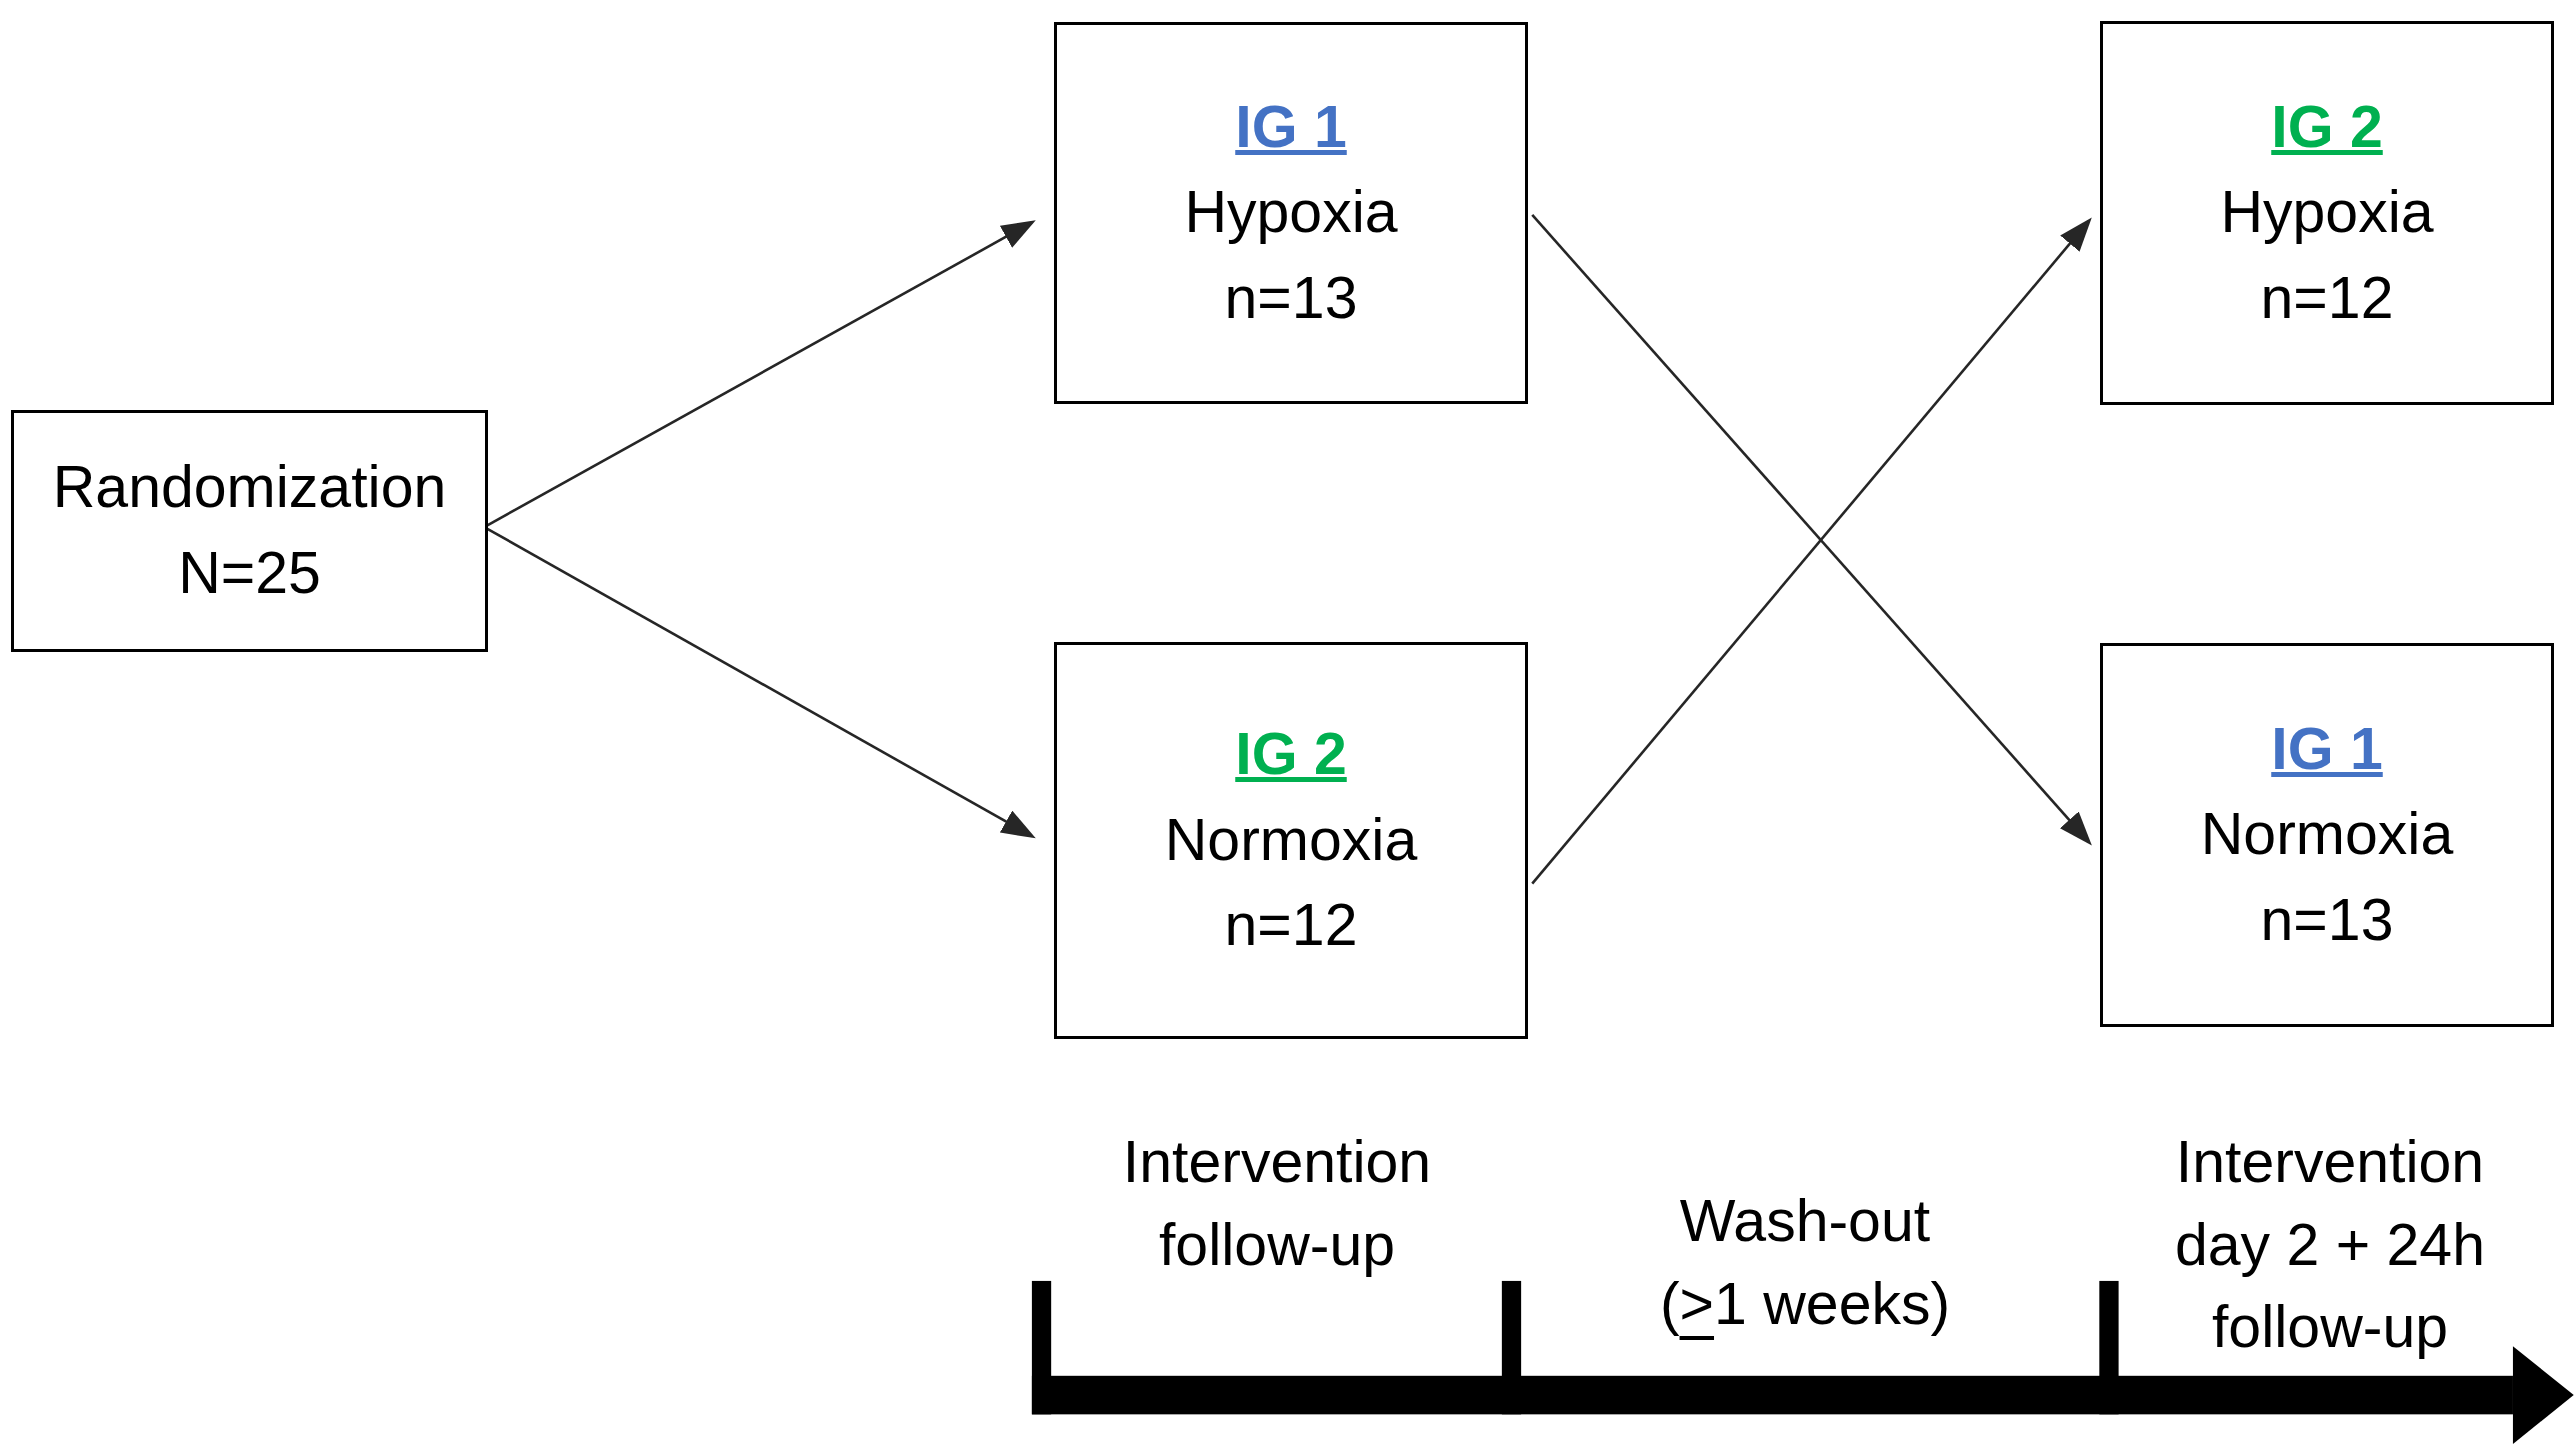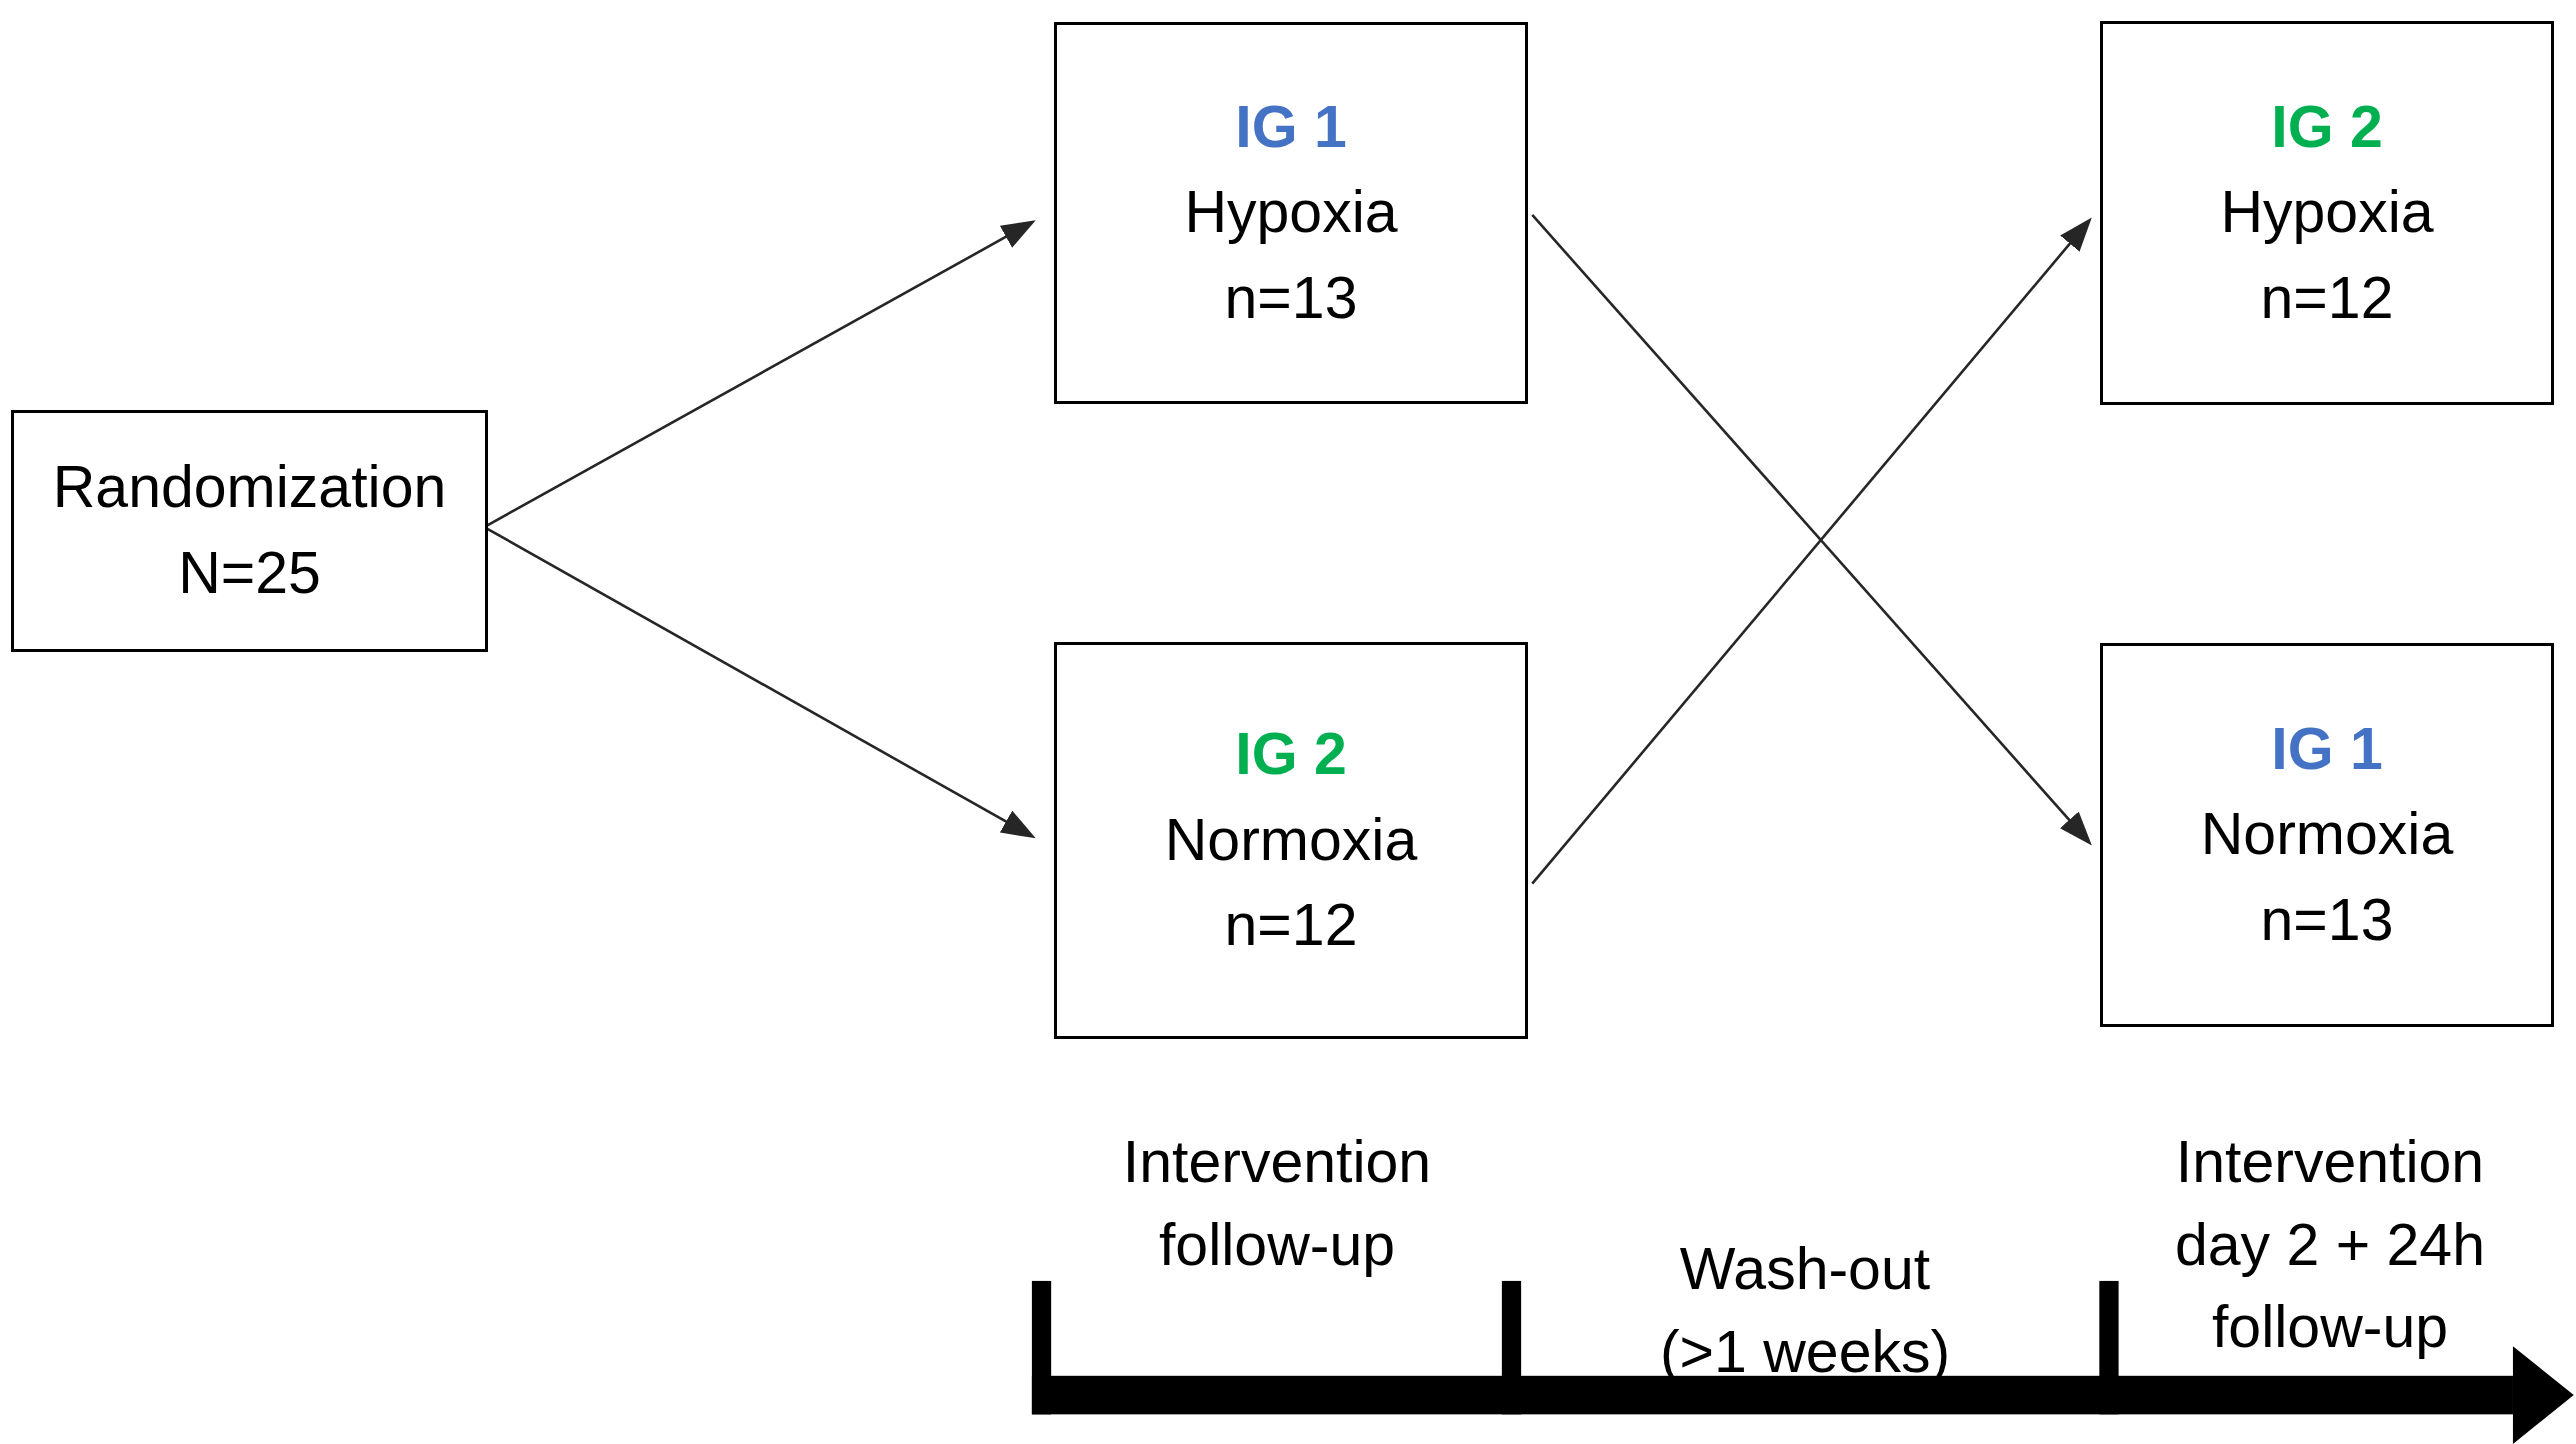--- a/index.html
+++ b/index.html
@@ -41,32 +41,32 @@
     text-align: center;
     font-size: 59px;
     line-height: 1.45;
     color: var(--ink);
   }
   #box-randomization   { left: 11px;   top: 410px;  width: 477px; height: 242px; }
   #box-p1-hypoxia      { left: 1054px; top: 22px;   width: 474px; height: 382px; }
   #box-p1-normoxia     { left: 1054px; top: 642px;  width: 474px; height: 397px; }
   #box-p2-hypoxia      { left: 2100px; top: 21px;   width: 454px; height: 384px; }
   #box-p2-normoxia     { left: 2100px; top: 643px;  width: 454px; height: 384px; }
-  .group-label { font-weight: bold; }
+  .group-label { font-weight: bold; text-decoration: underline; }
   .ig-blue  { color: var(--ig1-blue); }
   .ig-green { color: var(--ig2-green); }
   .tl-label {
     position: absolute;
     text-align: center;
     font-size: 59px;
     line-height: 1.40;
     color: var(--ink);
   }
   #tl-segment1 { left: 1036px; top: 1121px; width: 482px; }
-  #tl-segment2 { left: 1564px; top: 1228px; width: 482px; }
+  #tl-segment2 { left: 1564px; top: 1180px; width: 482px; }
   #tl-segment3 { left: 2089px; top: 1121px; width: 482px; }
   .ge-underline {
     text-decoration: underline;
     text-decoration-thickness: 4.4px;
     text-underline-offset: 12px;
   }
   .arrow-thin {
     stroke: var(--arrow-line);
     stroke-width: 3.5;
     fill: none;

